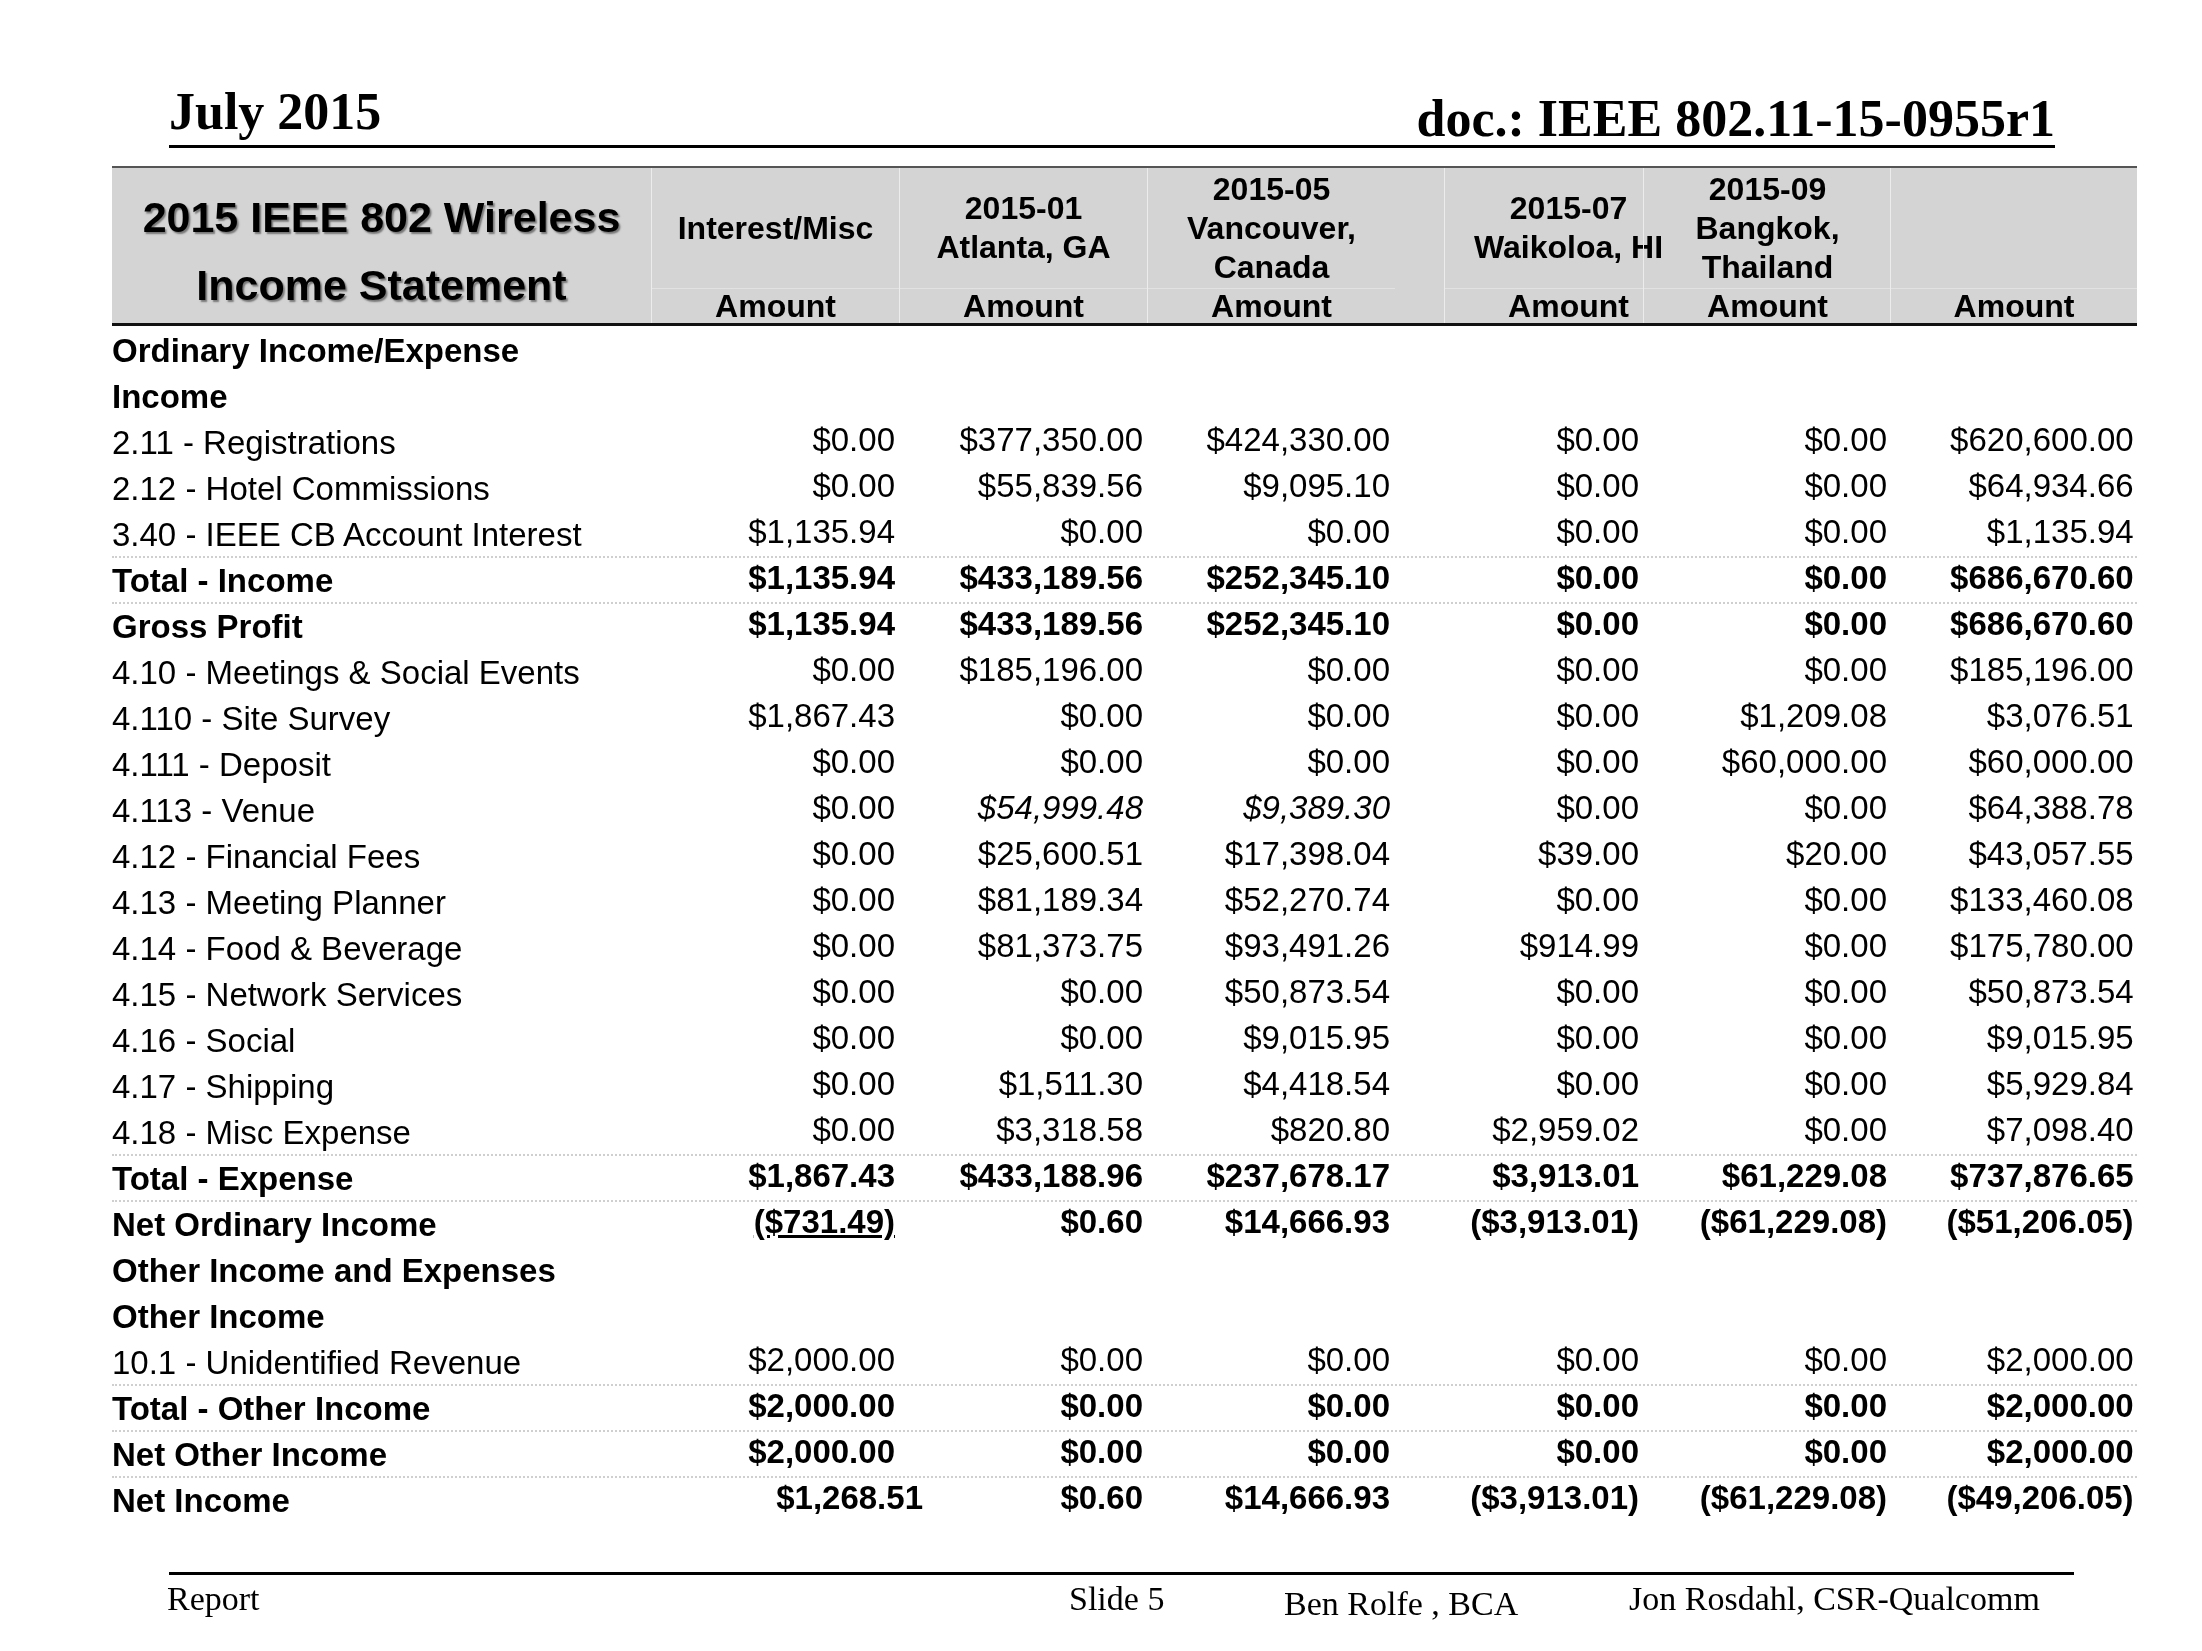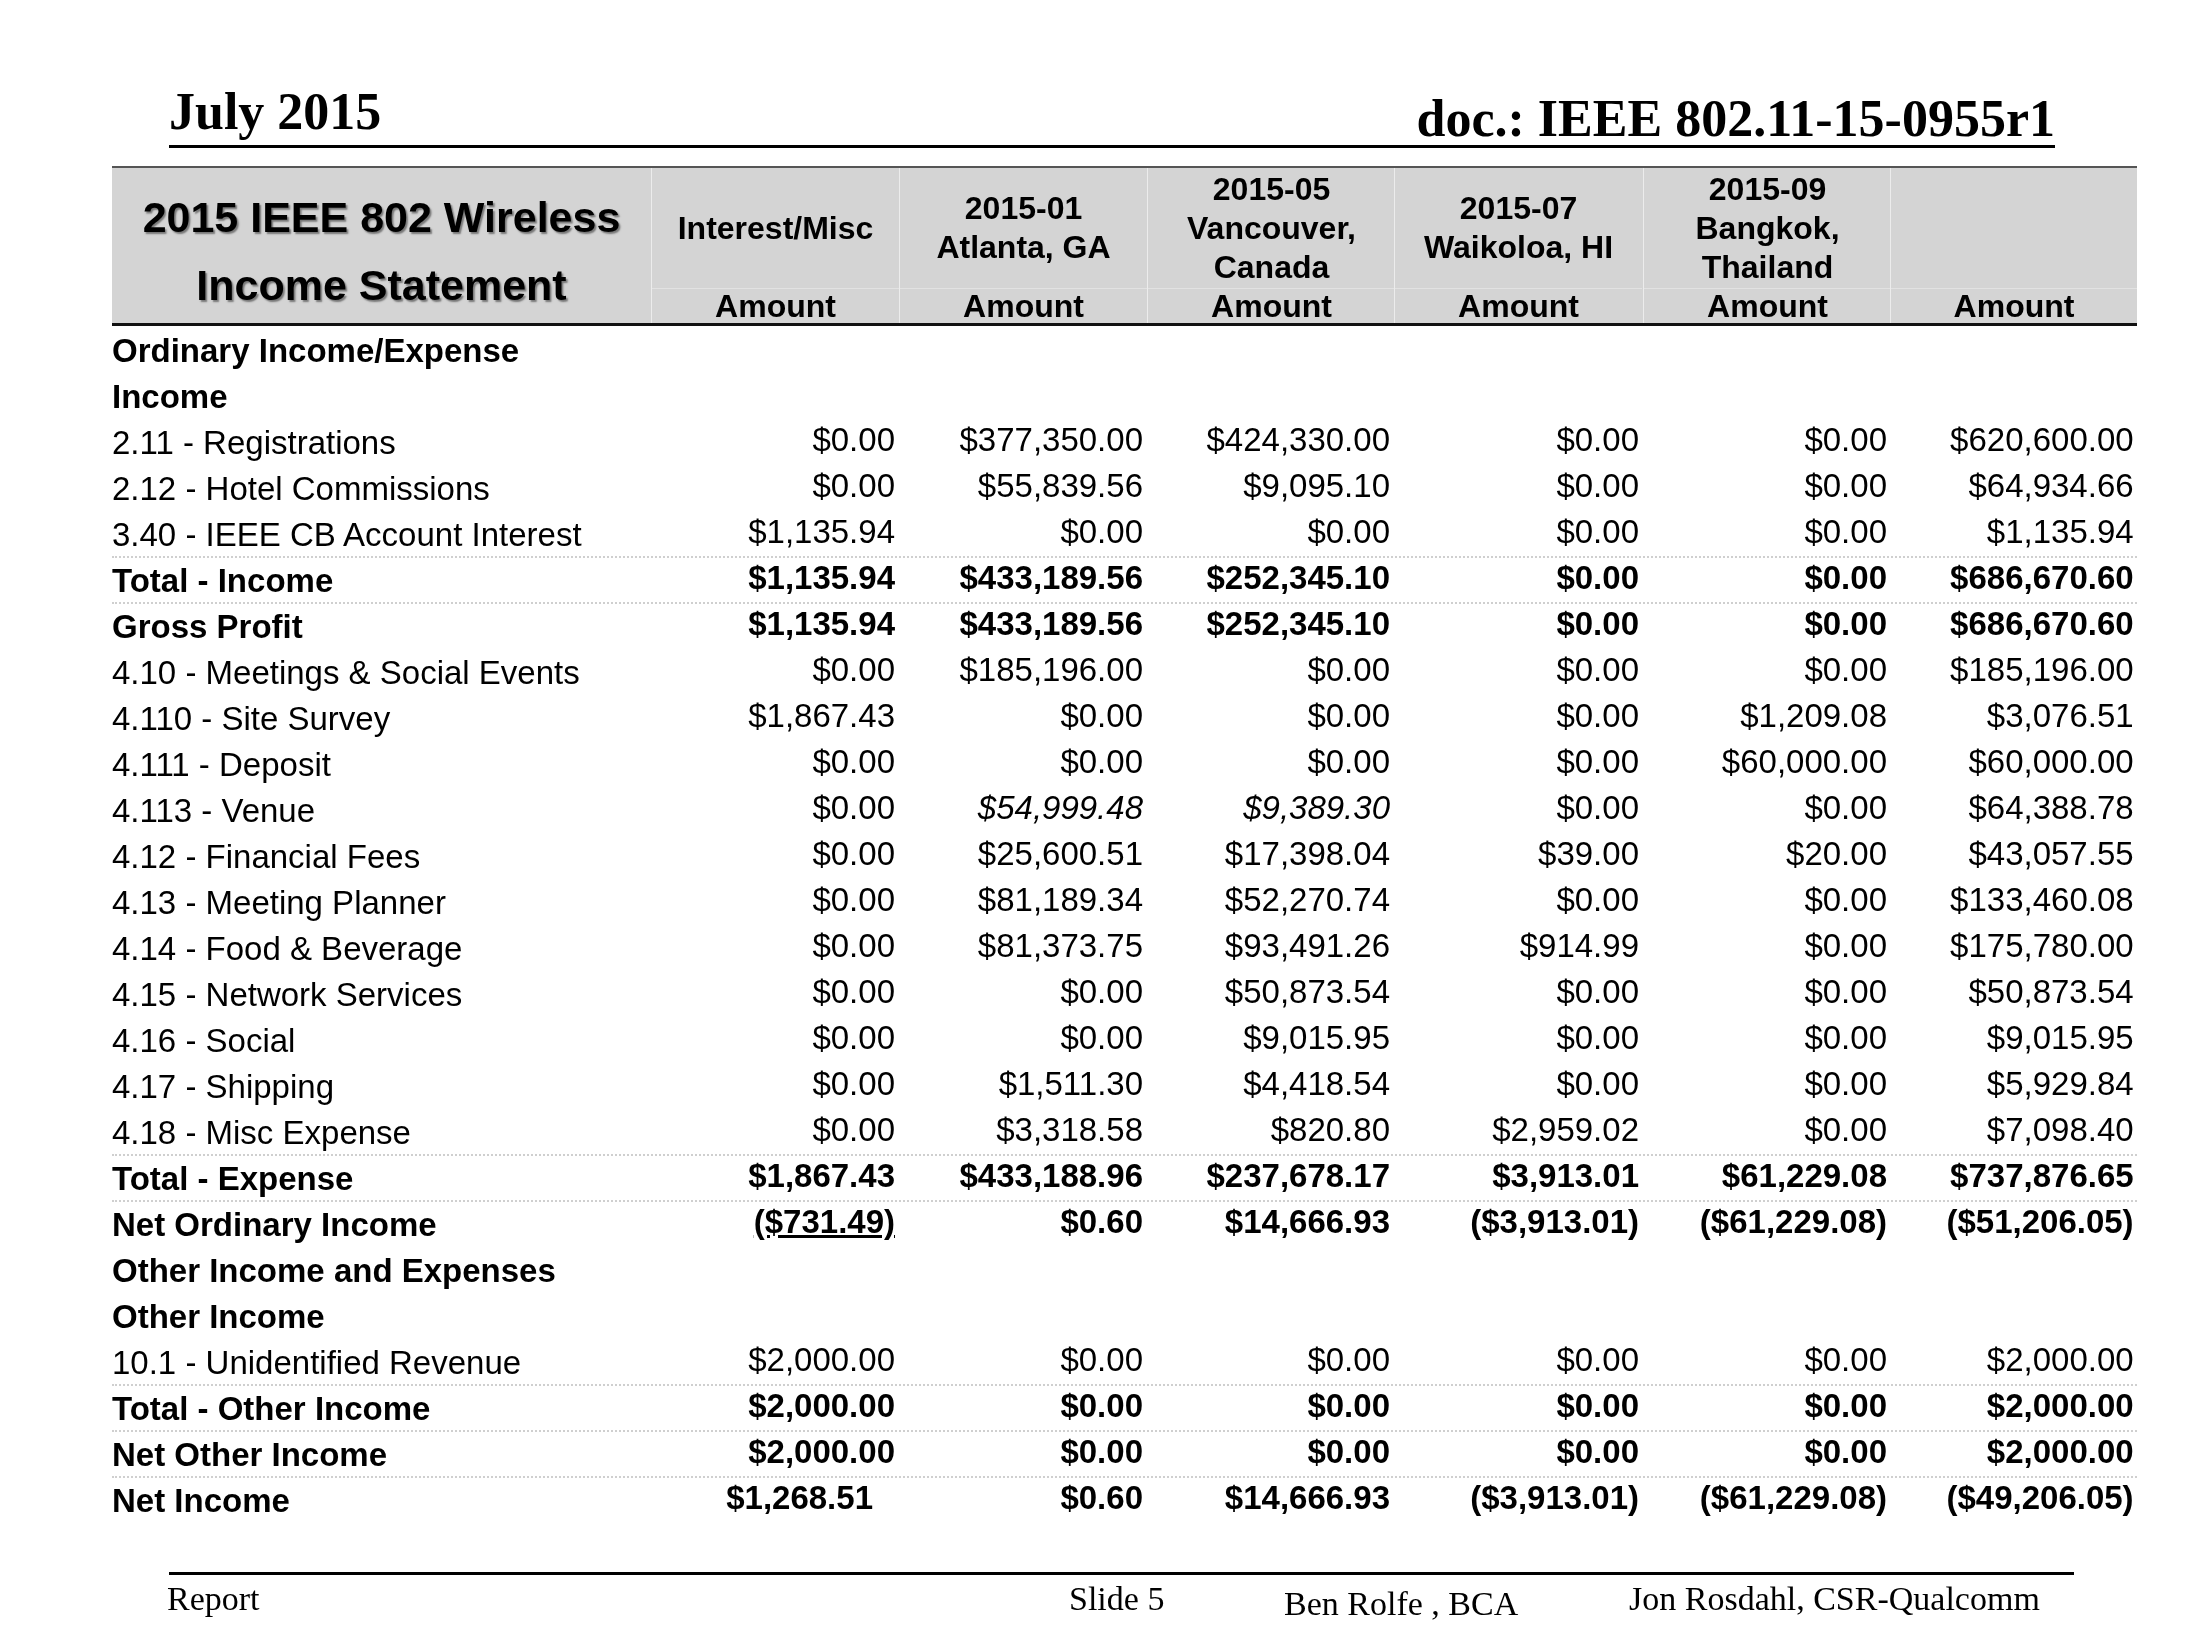--- a/index.html
+++ b/index.html
@@ -50,21 +50,21 @@
           <div class="sub">Amount</div>
         </div>
         <div class="col" style="left: 1035px; width: 248px;">
           <div class="top">
             <span>2015-05</span>
             <span>Vancouver,</span>
             <span>Canada</span>
           </div>
           <div class="sub">Amount</div>
         </div>
-        <div class="col" style="left: 1282px; width: 248px;">
+        <div class="col" style="left: 1332px; width: 248px;">
           <div class="top">
             <span>2015-07</span>
             <span>Waikoloa, HI</span>
           </div>
           <div class="sub">Amount</div>
         </div>
         <div class="col" style="left: 1531px; width: 248px;">
           <div class="top">
             <span>2015-09</span>
             <span>Bangkok,</span>
@@ -274,21 +274,21 @@
         <span class="lbl">Net Other Income</span>
         <span class="v" style="right: 1242px;">$2,000.00</span>
         <span class="v" style="right: 994px;">$0.00</span>
         <span class="v" style="right: 747px;">$0.00</span>
         <span class="v" style="right: 498px;">$0.00</span>
         <span class="v" style="right: 250px;">$0.00</span>
         <span class="v" style="right: 3.4px;">$2,000.00</span>
       </div>
       <div class="row bold dots">
         <span class="lbl">Net Income</span>
-        <span class="v" style="right: 1264px;">$1,268.51</span>
+        <span class="v" style="right: 1214px;">$1,268.51</span>
         <span class="v" style="right: 994px;">$0.60</span>
         <span class="v" style="right: 747px;">$14,666.93</span>
         <span class="v" style="right: 498px;">($3,913.01)</span>
         <span class="v" style="right: 250px;">($61,229.08)</span>
         <span class="v" style="right: 3.4px;">($49,206.05)</span>
       </div>
     </div>
 </div>
 
 <div class="bot-line"></div>

